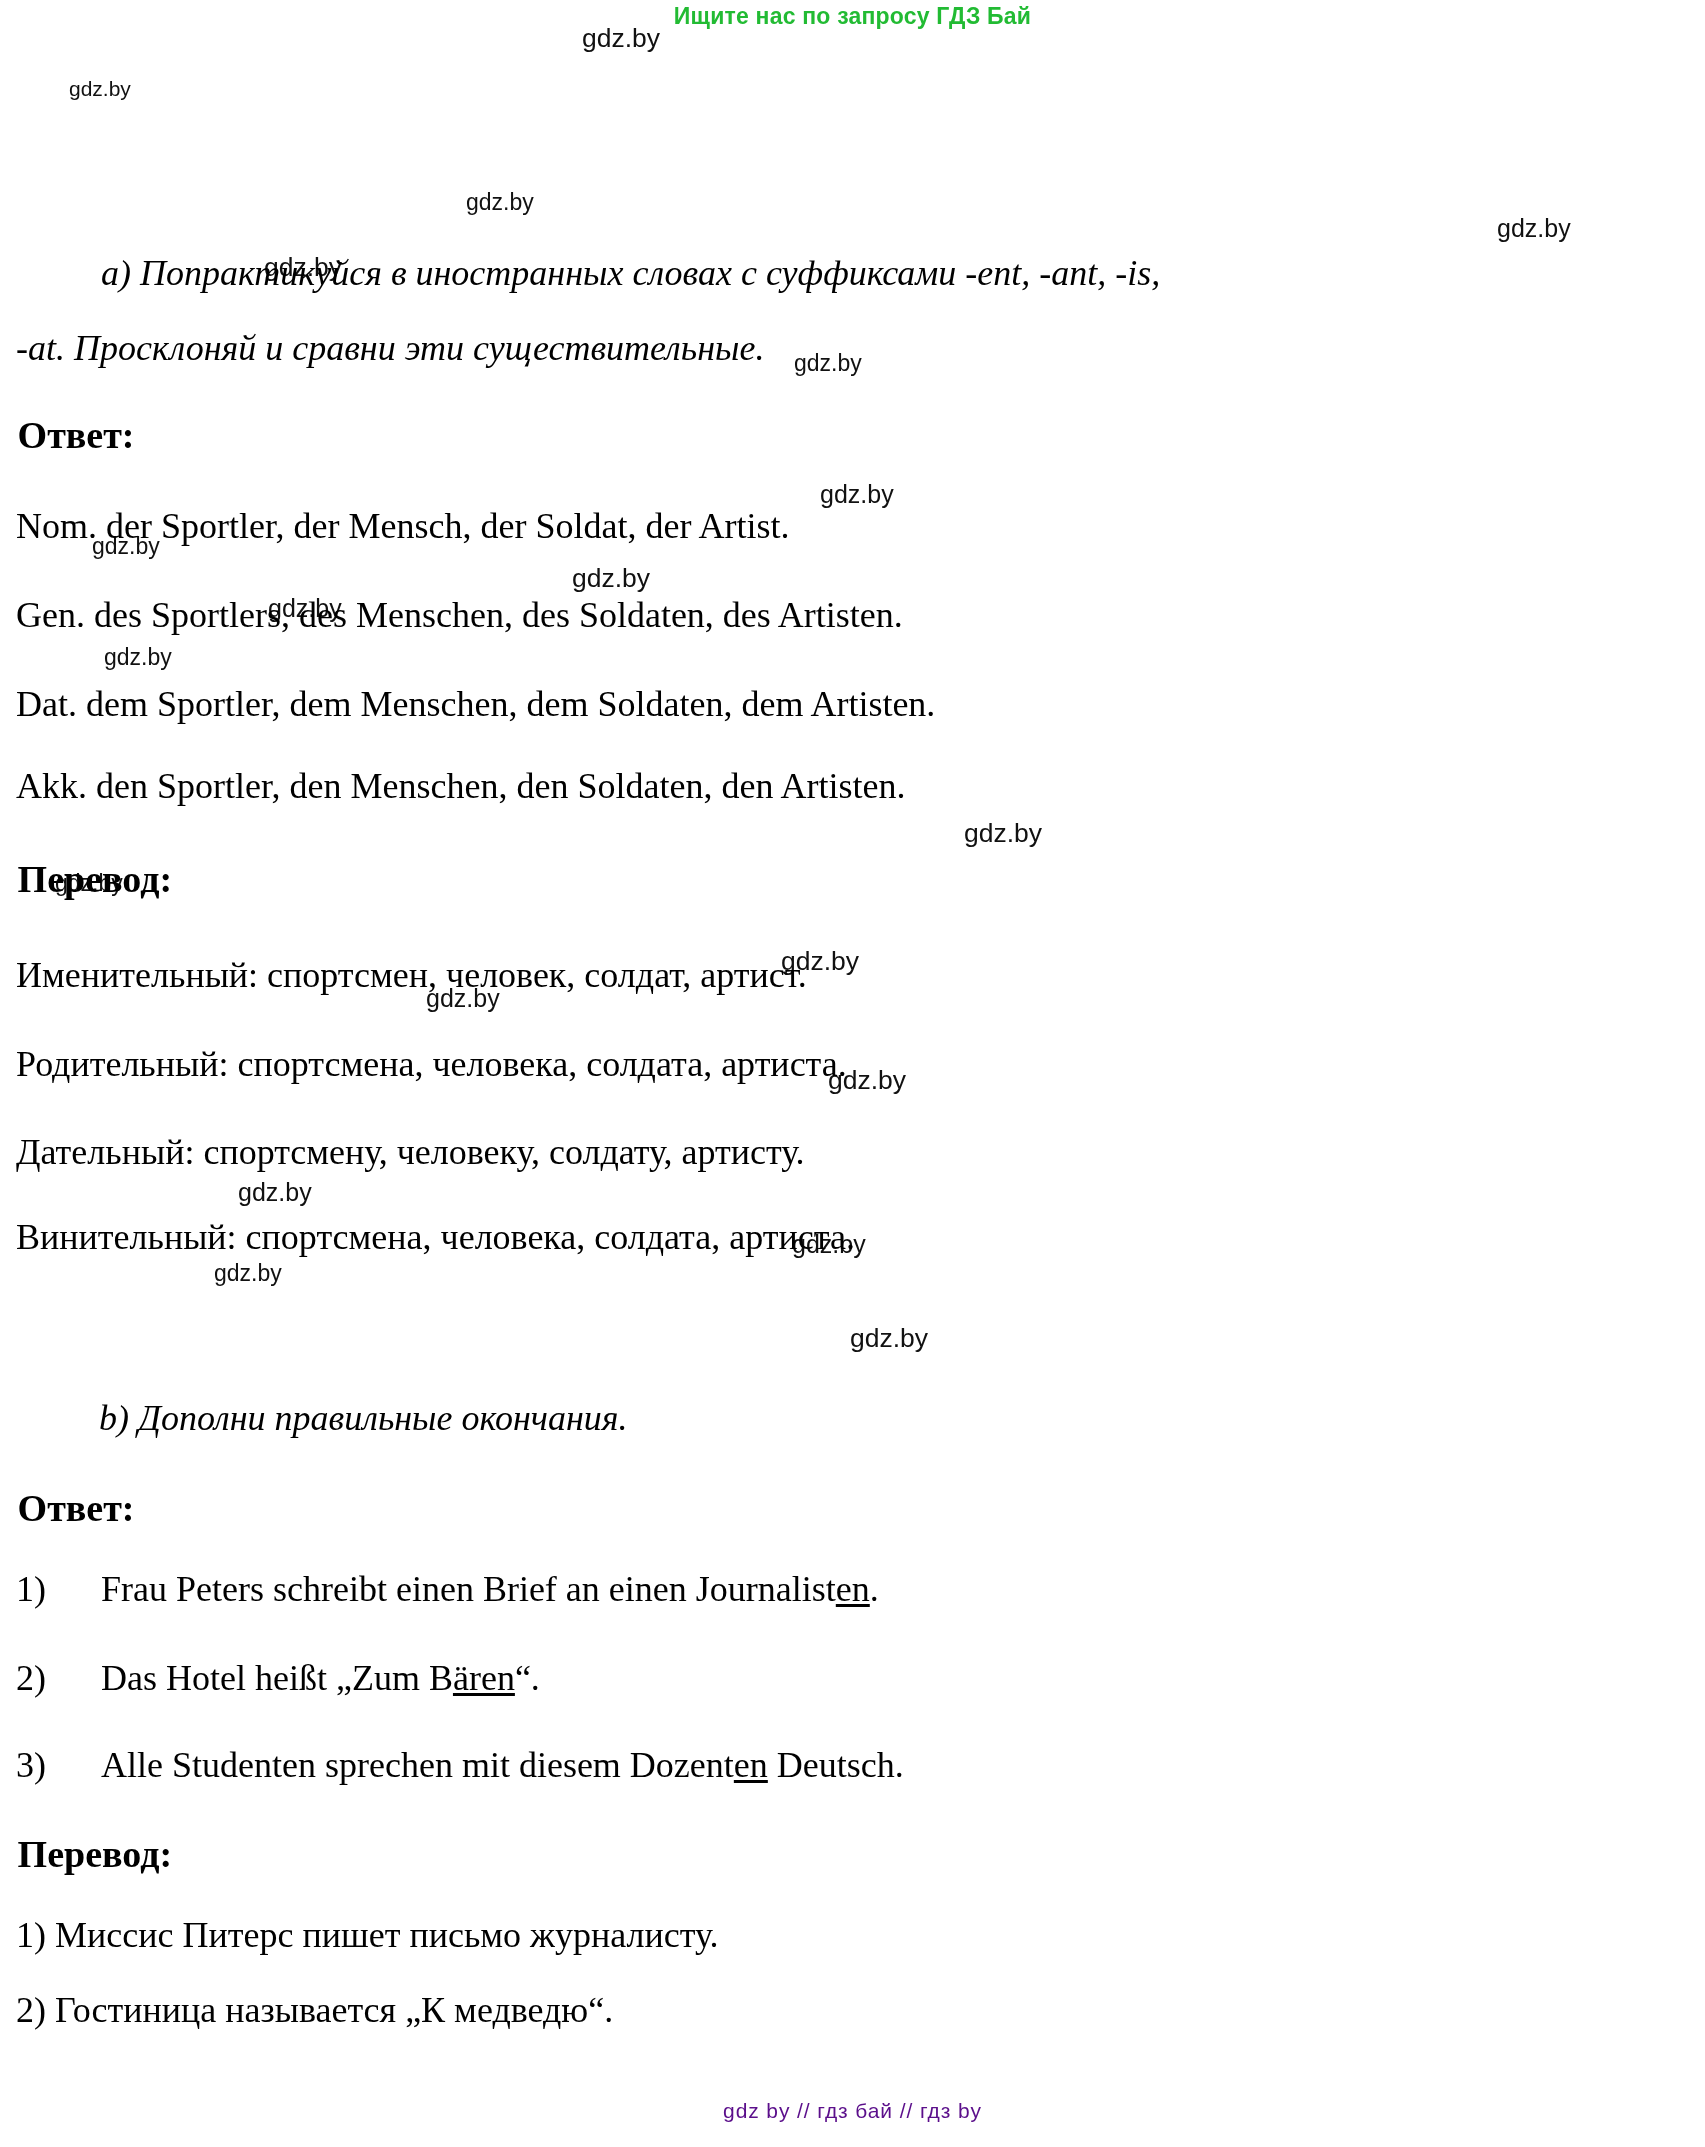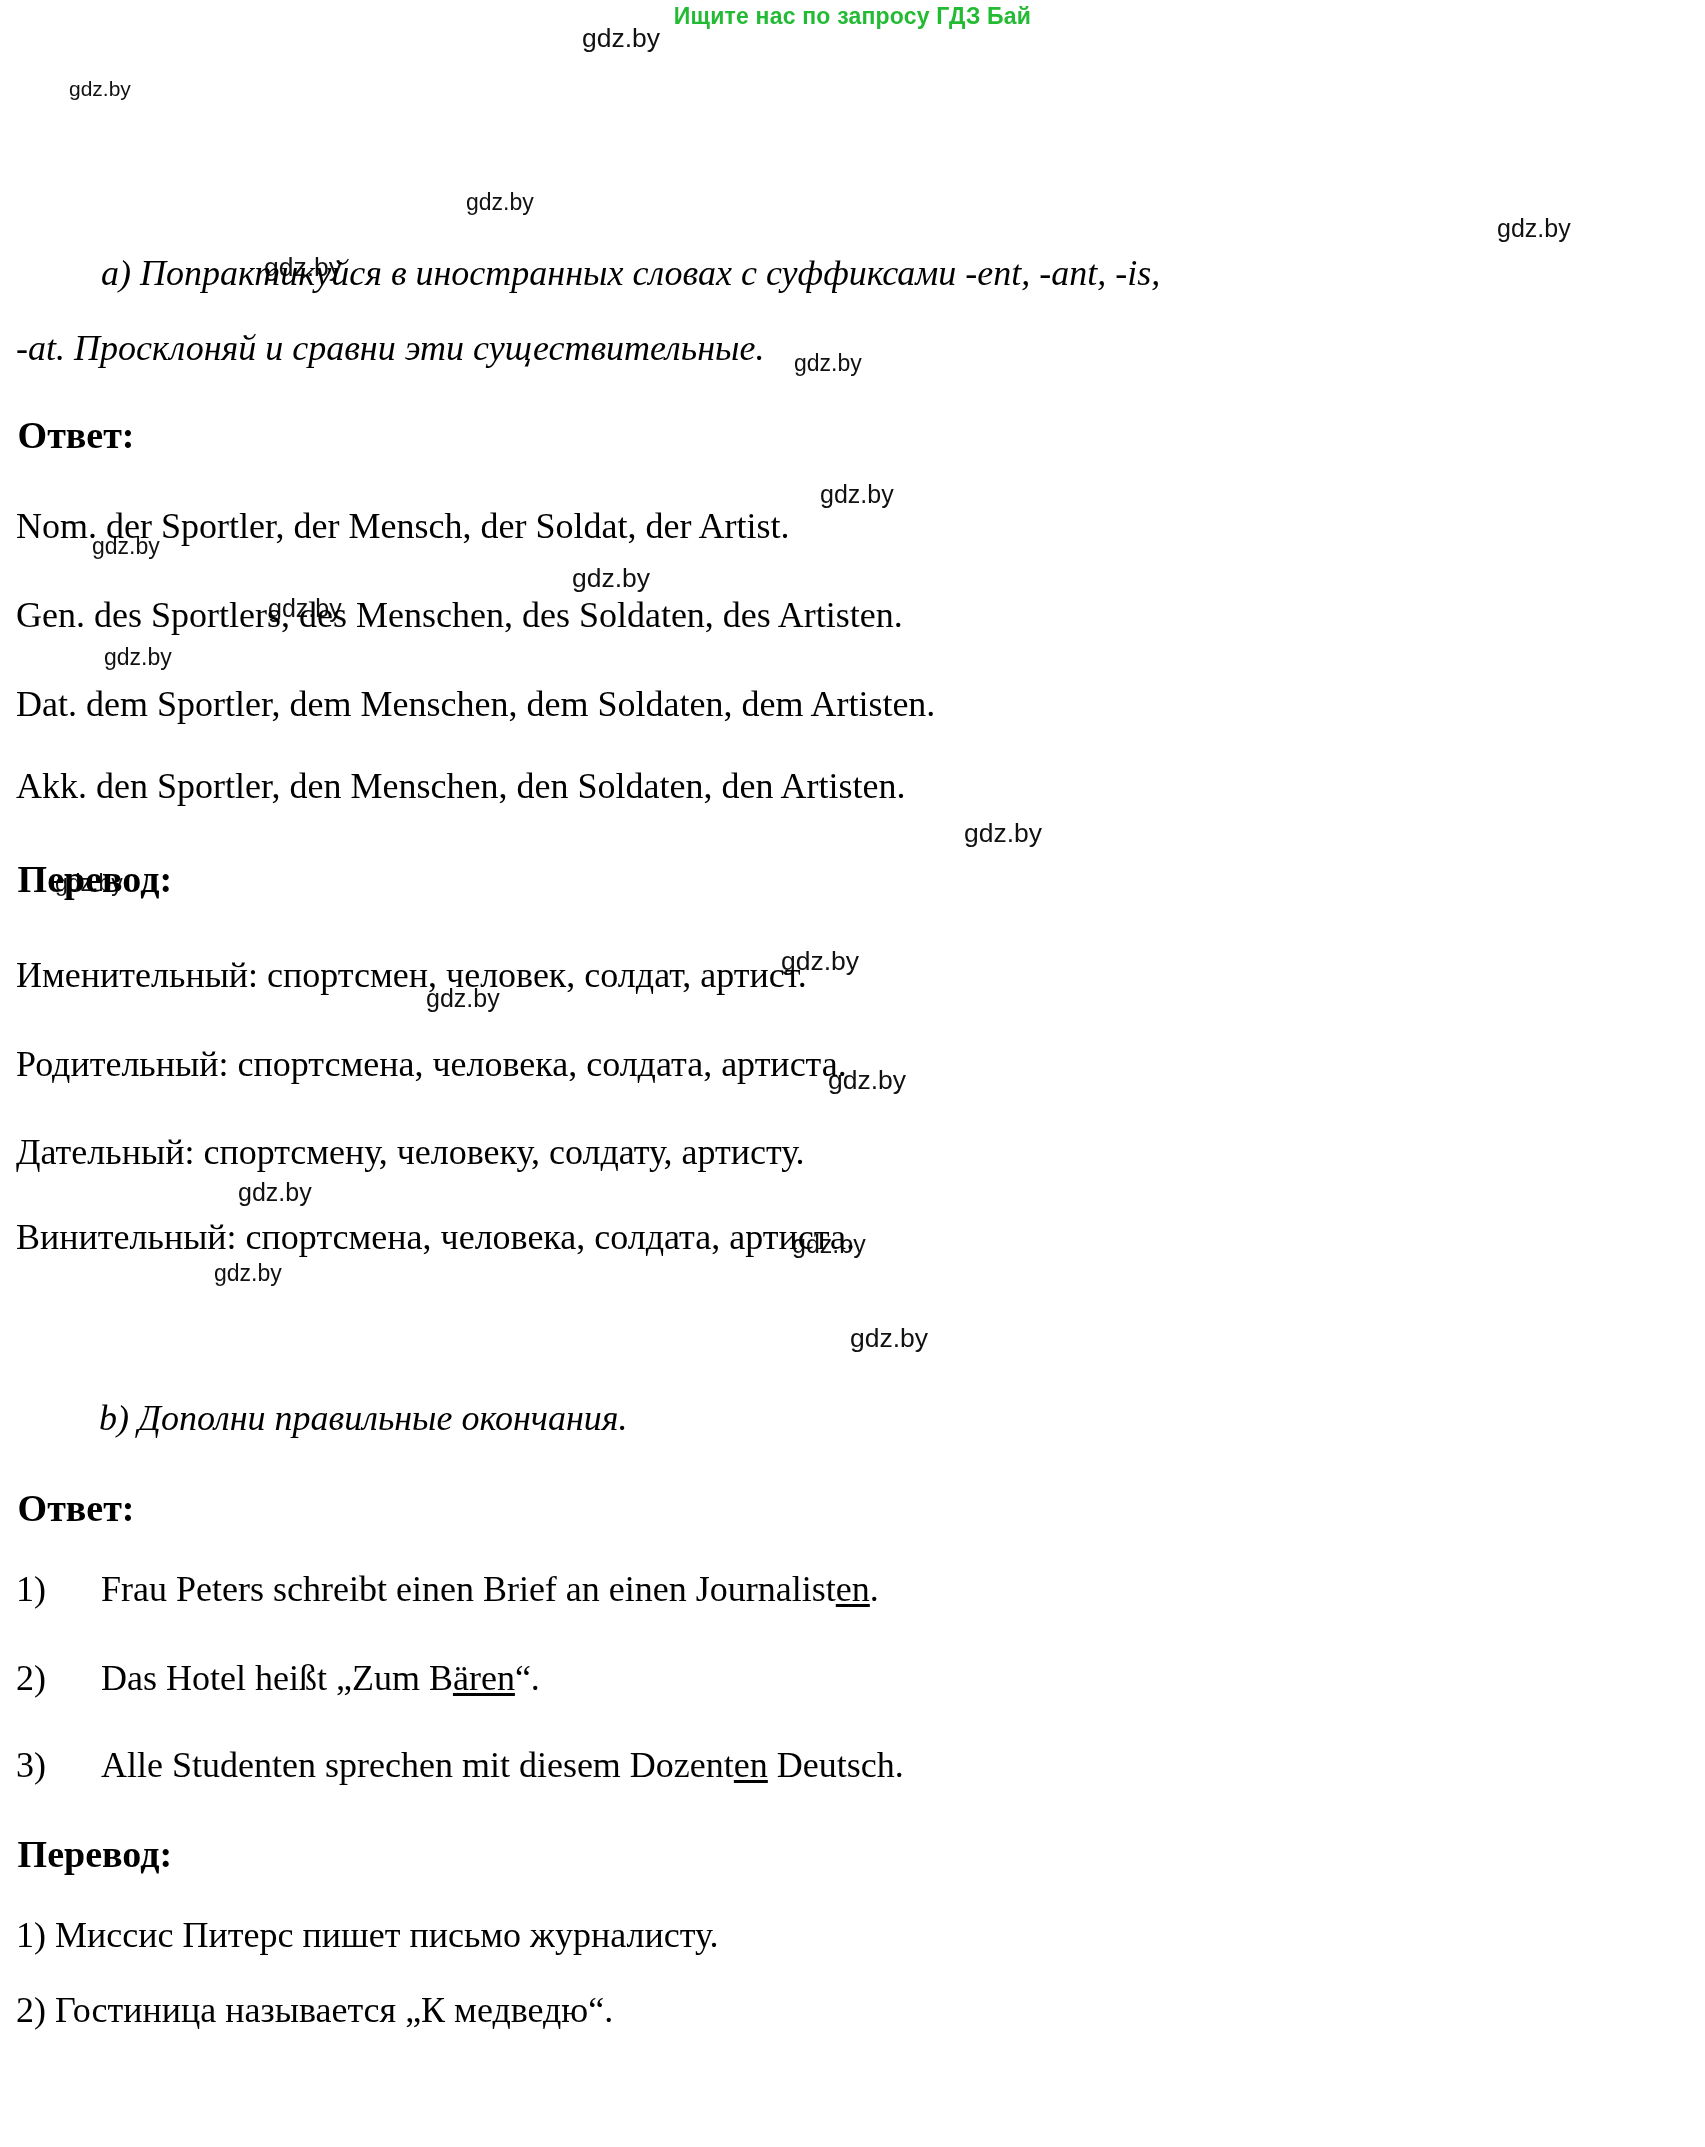--- a/index.html
+++ b/index.html
@@ -144,15 +144,16 @@
   <div class="blk plain" style="left: 16px; top: 1745px; font-size: 36px;">
     <span>3)</span>
     <span style="display:inline-block;width:46px;"></span><span>Alle Studenten sprechen mit diesem Dozent</span><span class="u">en</span><span> Deutsch.</span>
   </div>
 
   <div class="blk bold" style="left: 17.6px; top: 1833px; font-size: 38px;">Перевод:</div>
 
   <div class="blk plain" style="left: 16px; top: 1915px; font-size: 36px;">1) Миссис Питерс пишет письмо журналисту.</div>
   <div class="blk plain" style="left: 16px; top: 1990px; font-size: 36px;">2) Гостиница называется „К медведю“.</div>
 
+  <div class="footer" style="top: 2099px;">gdz by  //  гдз бай  //  гдз by</div>
 
 </div>
 
 
 </body></html>

